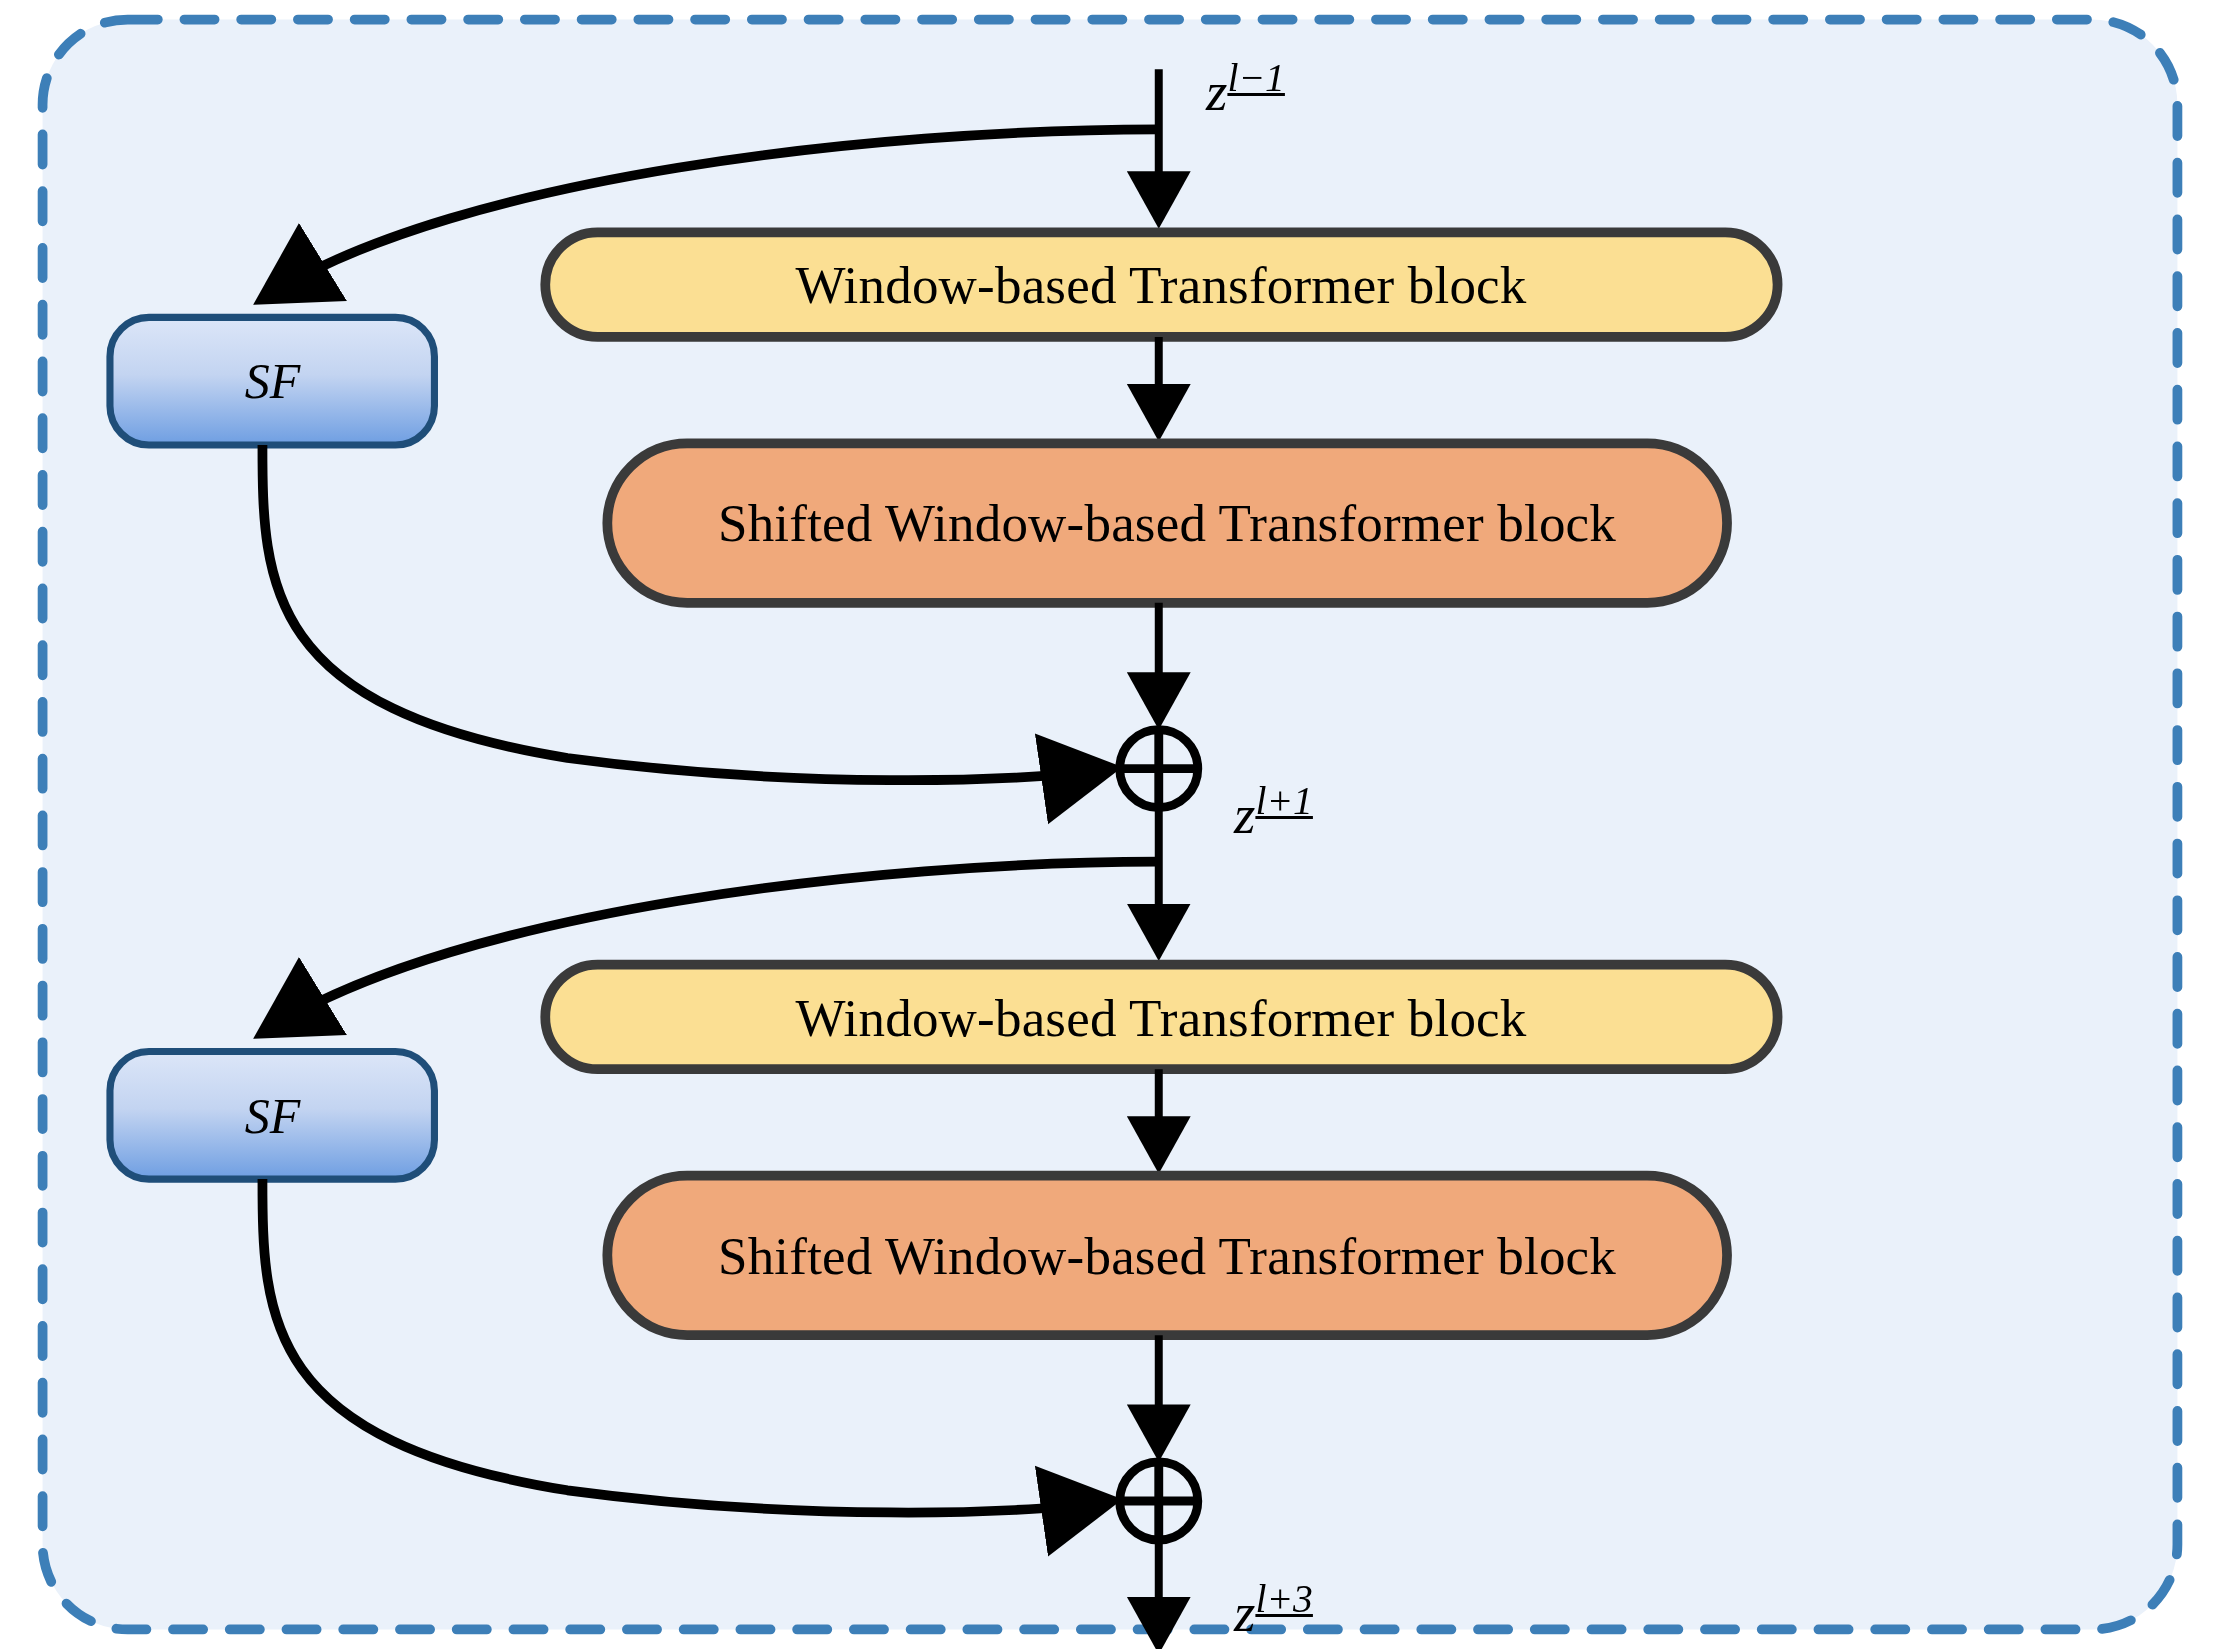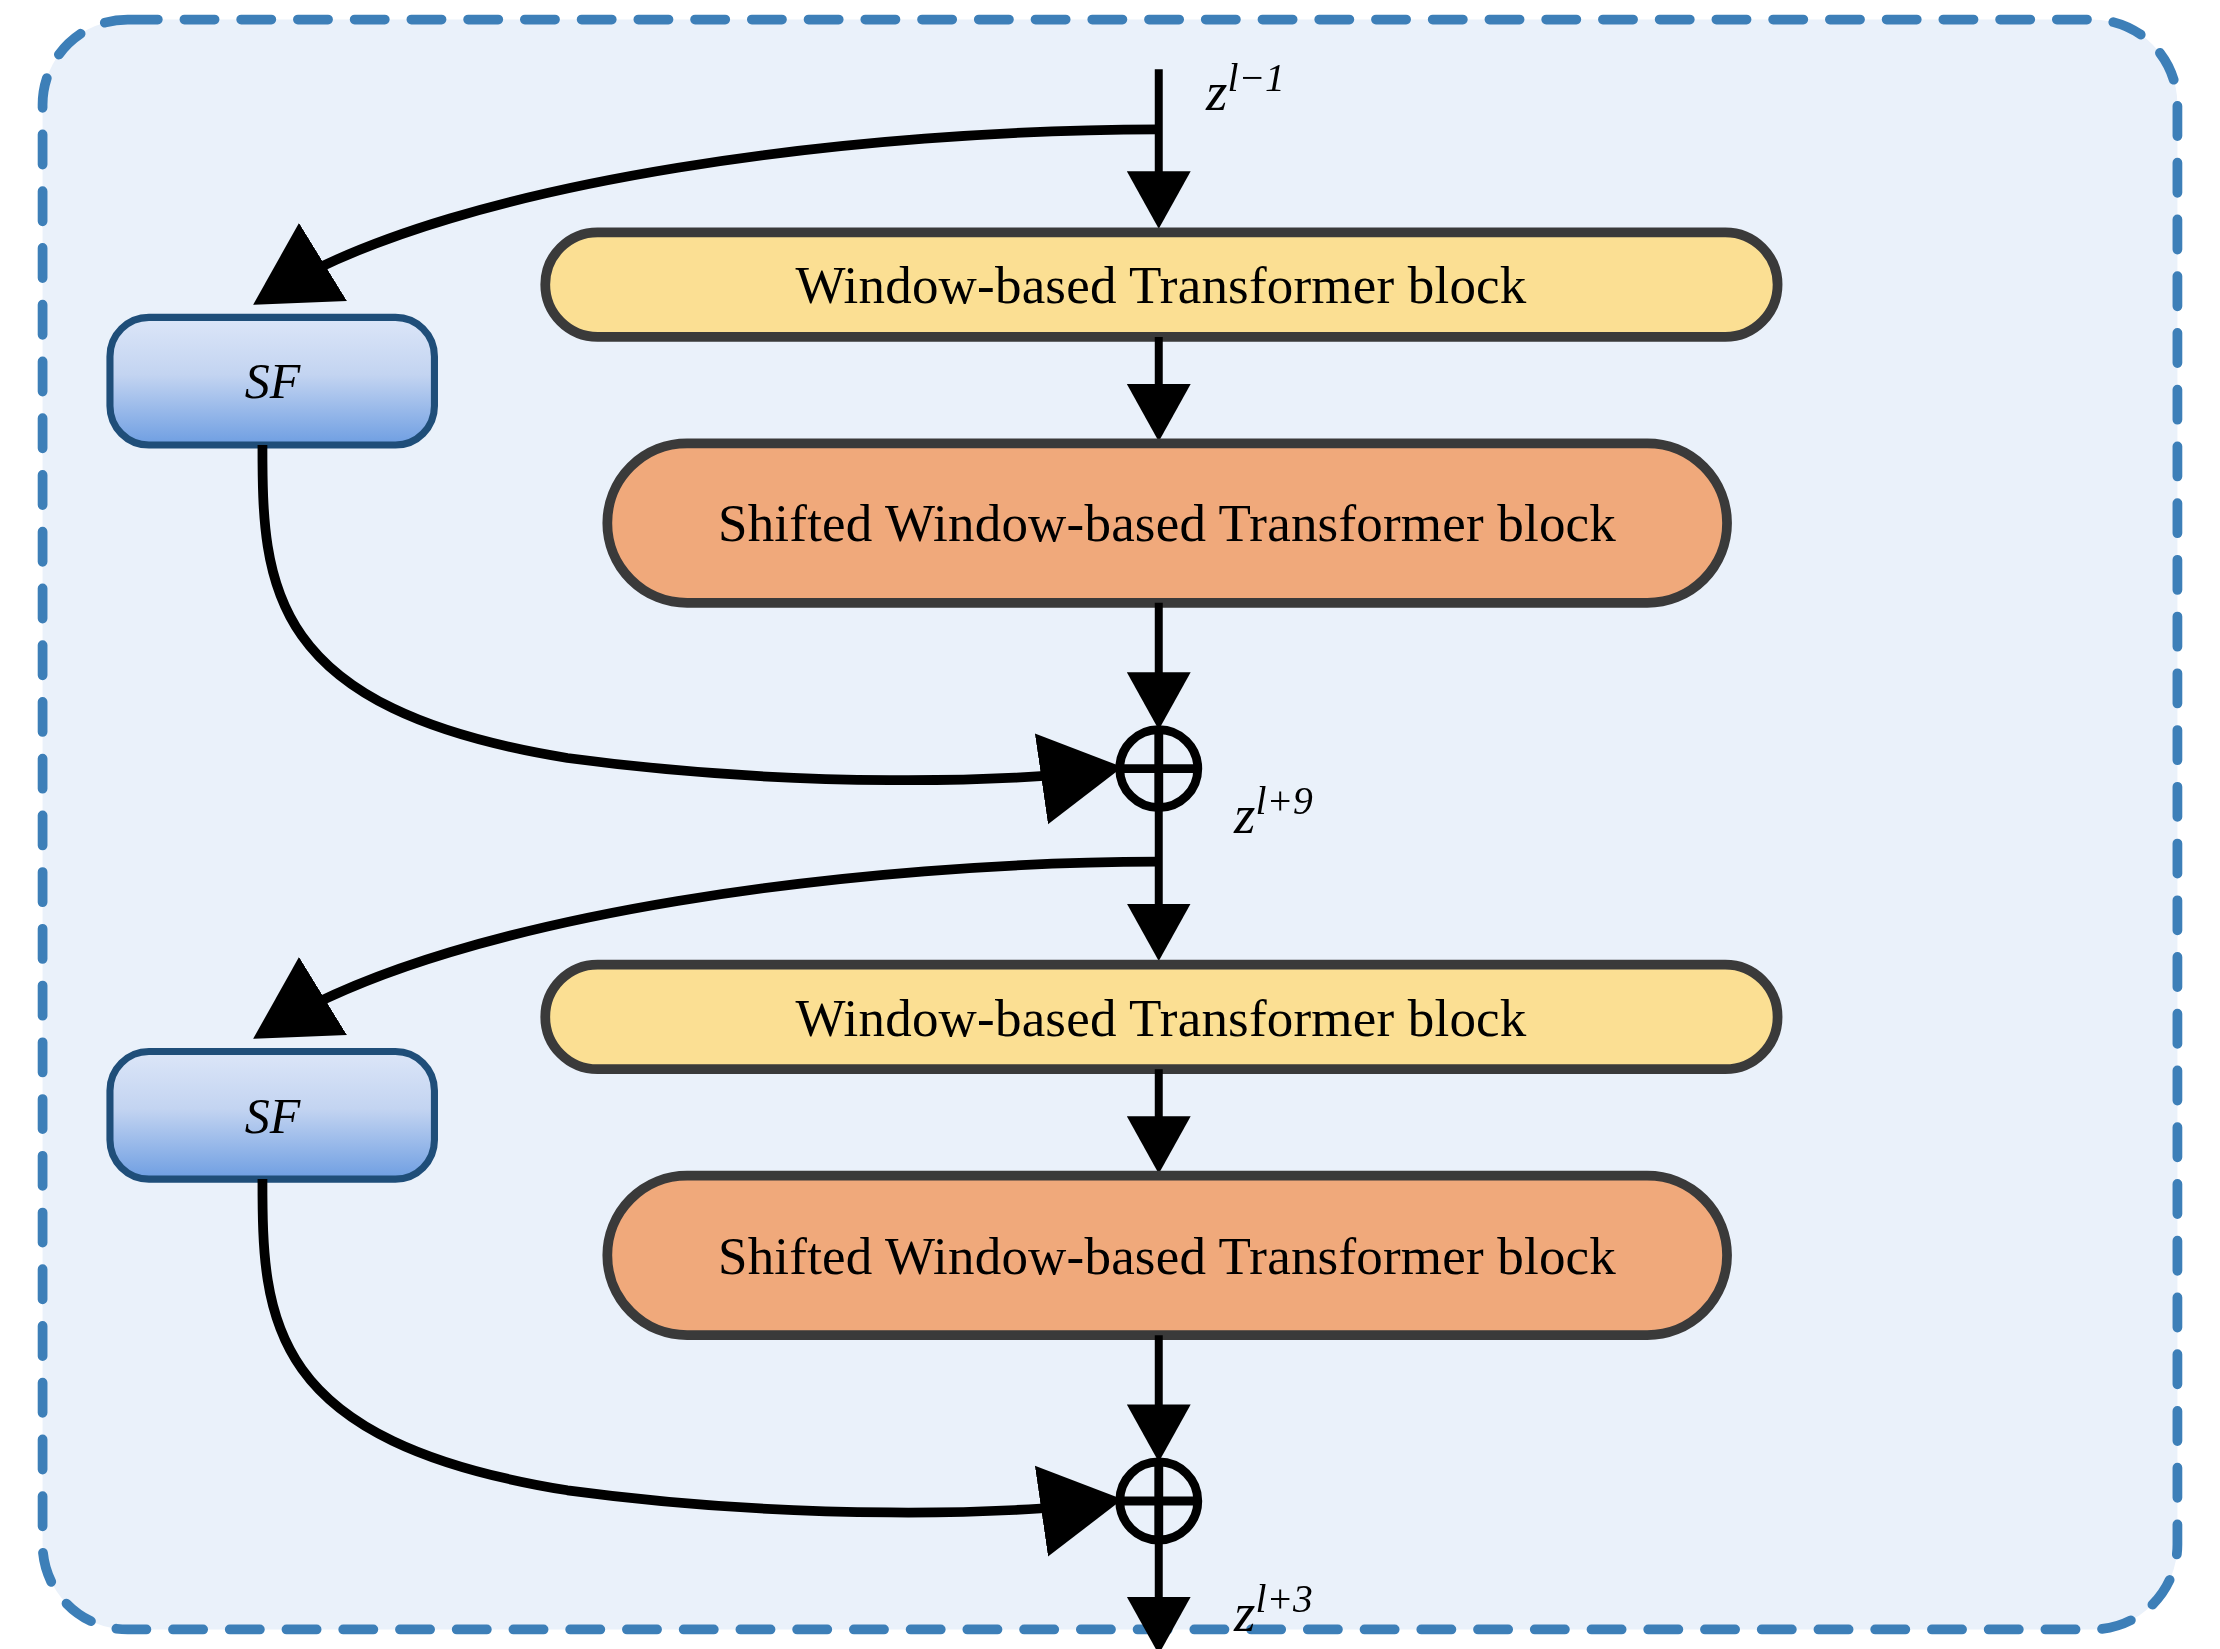--- a/index.html
+++ b/index.html
@@ -3,21 +3,21 @@
 <meta charset="utf-8">
 <style>
   html,body{margin:0;padding:0;background:#ffffff;}
   #stage{position:relative;width:2220px;height:1649px;background:#ffffff;overflow:hidden;
          font-family:"Liberation Serif", serif;}
   #stage svg{position:absolute;left:0;top:0;width:2220px;height:1649px;}
   .lbl{position:absolute;font-family:"Liberation Serif", serif;color:#000;white-space:nowrap;}
   .blocklbl{font-size:53px;letter-spacing:0.2px;}
   .sflbl{font-size:50px;font-style:italic;}
   .mathlbl{font-size:55px;font-style:italic;}
-  .mathlbl sup{font-size:0.72em;font-style:italic;vertical-align:super;}
+  .mathlbl sup{font-size:0.72em;font-style:italic;vertical-align:super;text-decoration:underline;}
   .ctr{display:flex;align-items:center;justify-content:center;}
 </style>
 </head>
 <body>
 
 <div id="stage">
 
   <svg viewBox="0 0 2504 1860" xmlns="http://www.w3.org/2000/svg">
     <defs>
       <linearGradient id="sfgrad" x1="0" y1="0" x2="0" y2="1">
@@ -82,21 +82,21 @@
     <span>z</span><sup>l−1</sup>
   </div>
 
   <div class="lbl sflbl ctr" style="left:110px;top:317px;width:325px;height:128px;">SF</div>
 
   <div class="lbl blocklbl ctr" style="left:545px;top:232px;width:1232px;height:105px;">Window-based Transformer block</div>
 
   <div class="lbl blocklbl ctr" style="left:607px;top:443px;width:1120px;height:160px;">Shifted Window-based Transformer block</div>
 
   <div class="lbl mathlbl" style="left:1234px;top:778px;">
-    <span>z</span><sup>l+9</sup>
+    <span>z</span><sup>l+1</sup>
   </div>
 
   <div class="lbl sflbl ctr" style="left:110px;top:1052px;width:325px;height:128px;">SF</div>
 
   <div class="lbl blocklbl ctr" style="left:545px;top:965px;width:1232px;height:105px;">Window-based Transformer block</div>
 
   <div class="lbl blocklbl ctr" style="left:607px;top:1176px;width:1120px;height:160px;">Shifted Window-based Transformer block</div>
 
   <div class="lbl mathlbl" style="left:1234px;top:1576px;">
     <span>z</span><sup>l+3</sup>

